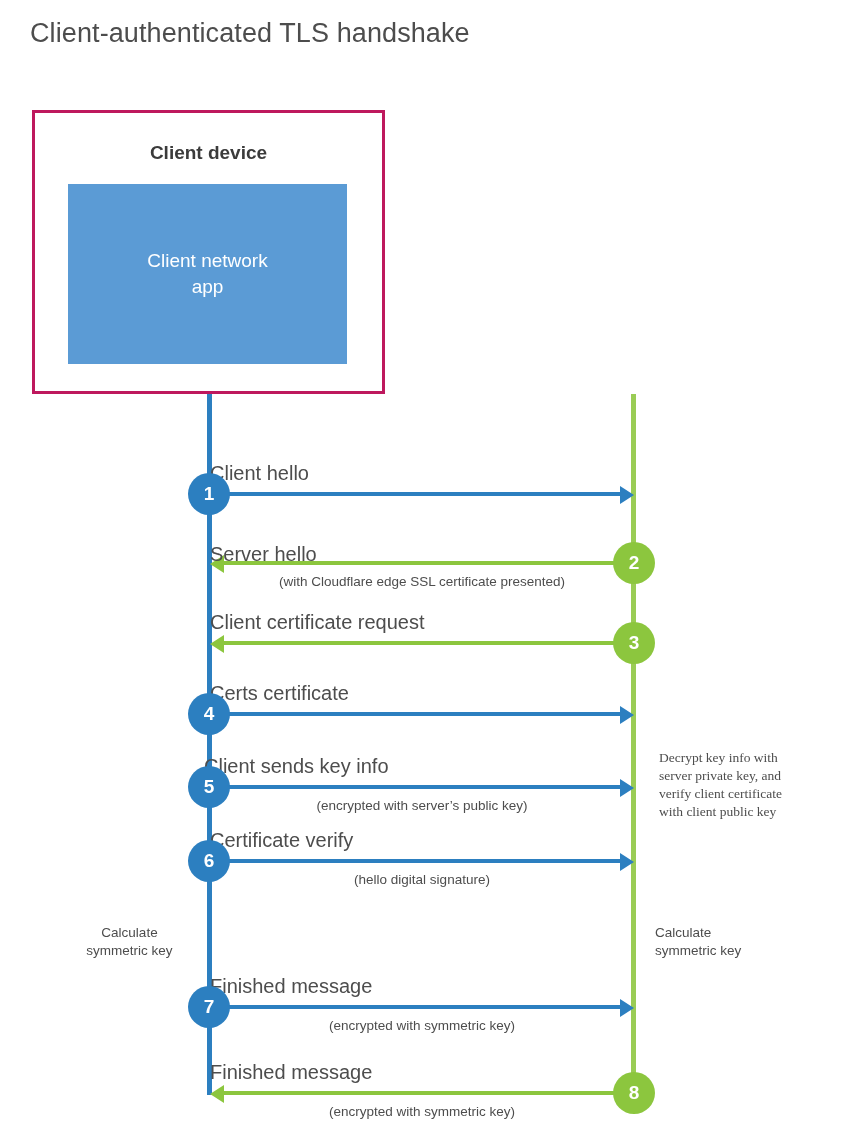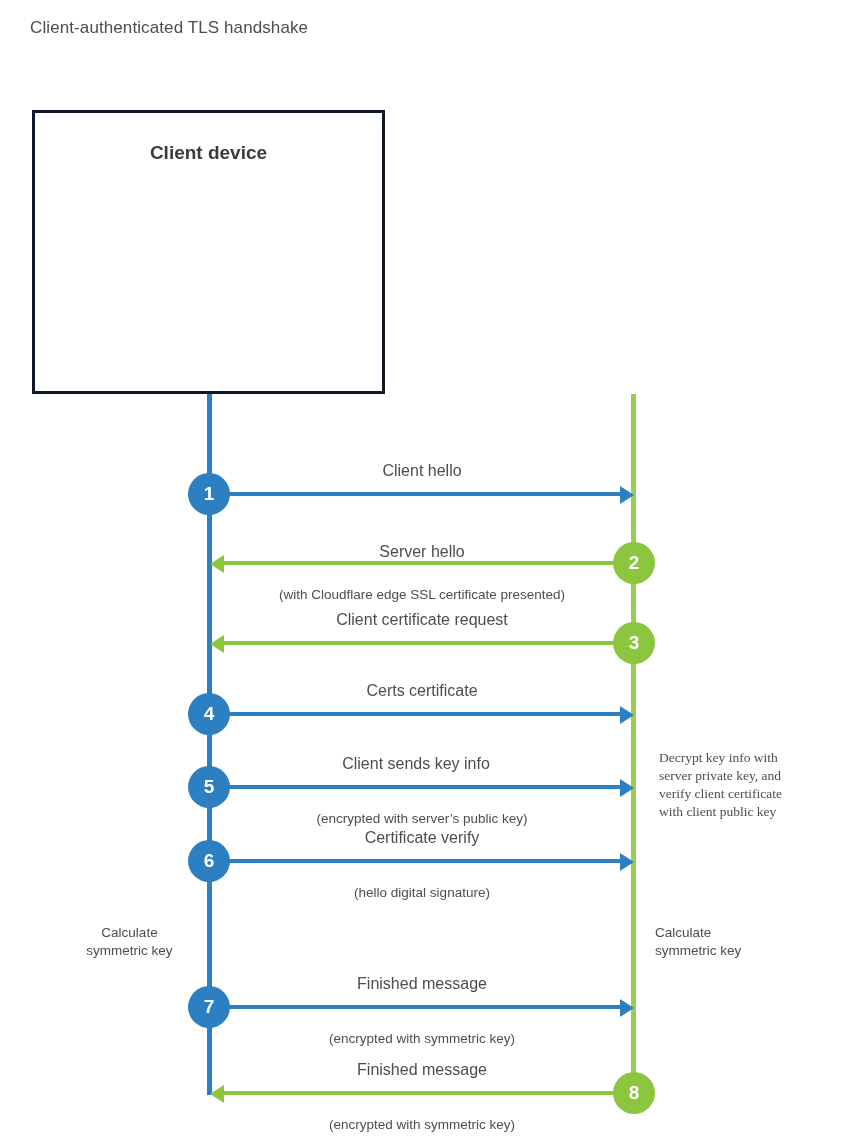--- a/index.html
+++ b/index.html
@@ -17,39 +17,39 @@
     height: 1146px;
     background: #ffffff;
     overflow: hidden;
   }
 
   
   .page-title {
     position: absolute;
     left: 30px;
     top: 18px;
-    font-size: 17px;
+    font-size: 27px;
     font-weight: 400;
     color: #4d4d4d;
     letter-spacing: 0.1px;
     white-space: nowrap;
   }
 
   
   .party-box {
     position: absolute;
     background: #ffffff;
     box-sizing: border-box;
   }
   .party-box.client {
     left: 32px;
     top: 110px;
     width: 353px;
     height: 284px;
-    border: 3px solid #0f172a;
+    border: 3px solid #be185d;
   }
   .party-box.server {
     left: 423px;
     top: 110px;
     width: 423px;
     height: 284px;
     border: 3px solid #9acc55;
   }
   .party-title {
     position: absolute;
@@ -144,33 +144,32 @@
   }
   .arrow-head.right {
     border-left: 14px solid #2c7fc0;
   }
   .arrow-head.left {
     border-right: 14px solid #8cc63e;
   }
 
   .msg-label {
     position: absolute;
-    text-align: center;
-    font-size: 16px;
+    font-size: 20px;
     color: #4d4d4d;
     white-space: nowrap;
     top: -32px;
   }
   .msg-sublabel {
     position: absolute;
     text-align: center;
     font-size: 13.5px;
     color: #4d4d4d;
     white-space: nowrap;
-    top: 24px;
+    top: 11px;
   }
 
   
   .step-badge {
     position: absolute;
     width: 42px;
     height: 42px;
     border-radius: 50%;
     display: flex;
     align-items: center;
@@ -212,20 +211,24 @@
 </style>
 </head>
 <body>
 
 <div id="canvas">
 
   <div class="page-title">Client-authenticated TLS handshake</div>
 
   <div class="party-box client">
     <div class="party-title">Client device</div>
+    <div class="client-app-box">
+      <div class="client-app-label">Client network
+app</div>
+    </div>
   </div>
 
 
   <div class="lifeline client"></div>
   <div class="lifeline server"></div>
 
   <div class="msg" style="top:494px">
     <div class="msg-line to-server" style="left:210px; width:412px;"></div>
     <div class="arrow-head right" style="left:620px;"></div>
     <div class="msg-label" style="left:210px; width:424px;">Client hello</div>

